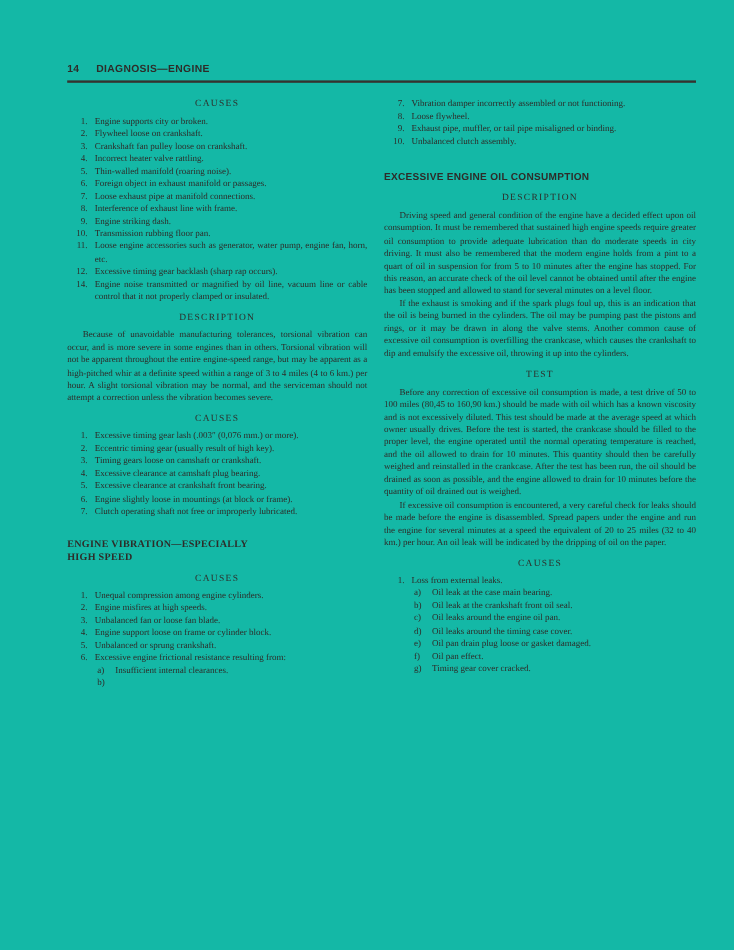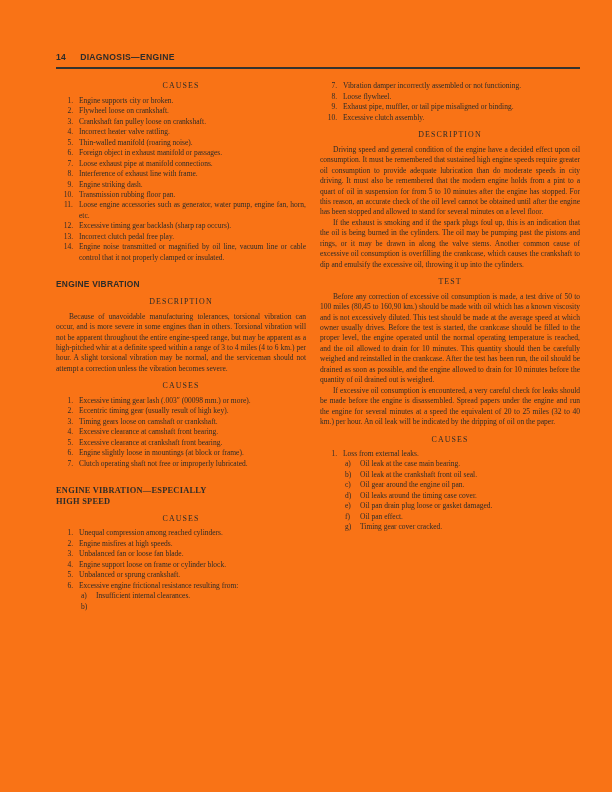--- a/index.html
+++ b/index.html
@@ -1,20 +1,20 @@
 <!DOCTYPE html>
 <html><head>
 <meta charset="utf-8">
 <style>
   html,body{margin:0;padding:0;background:#e8e6e0;}
   .page{
     position:relative;
     width:612px;height:792px;
     margin:0 auto;
-    background:#f97316;
+    background:#14b8a6;
     color:#2e2c29;
     font-family:"Liberation Serif","DejaVu Serif",serif;
     font-size:7.5px;
     line-height:10.45px;
     overflow:hidden;
   }
   .content{position:absolute;left:56px;top:52px;width:524px;}
   .pagehead{
     display:flex;align-items:baseline;
     font-family:"Liberation Sans","DejaVu Sans",sans-serif;
@@ -104,48 +104,43 @@
           </div>
         <div class="li">
             <span class="num">11.</span>
             <span class="txt">Loose engine accessories such as generator, water pump, engine fan, horn, etc.</span>
           </div>
         <div class="li">
             <span class="num">12.</span>
             <span class="txt">Excessive timing gear backlash (sharp rap occurs).</span>
           </div>
         <div class="li">
-            <span class="num">13.</span>
-            <span class="txt">Incorrect clutch pedal free play.</span>
-          </div>
-        <div class="li">
             <span class="num">14.</span>
             <span class="txt">Engine noise transmitted or magnified by oil line, vacuum line or cable control that it not properly clamped or insulated.</span>
           </div>
 
-        <div class="sechead">ENGINE VIBRATION</div>
         <div class="subhead">DESCRIPTION</div>
         <p class="para">Because of unavoidable manufacturing tolerances, torsional vibration can occur, and is more severe in some engines than in others. Torsional vibration will not be apparent throughout the entire engine-speed range, but may be apparent as a high-pitched whir at a definite speed within a range of 3 to 4 miles (4 to 6 km.) per hour. A slight torsional vibration may be normal, and the serviceman should not attempt a correction unless the vibration becomes severe.</p>
 
         <div class="subhead">CAUSES</div>
         <div class="li">
             <span class="num">1.</span>
-            <span class="txt">Excessive timing gear lash (.003″ (00098 mm.) or more).</span>
+            <span class="txt">Excessive timing gear lash (.003″ (0,076 mm.) or more).</span>
           </div>
         <div class="li">
             <span class="num">2.</span>
             <span class="txt">Eccentric timing gear (usually result of high key).</span>
           </div>
         <div class="li">
             <span class="num">3.</span>
             <span class="txt">Timing gears loose on camshaft or crankshaft.</span>
           </div>
         <div class="li">
             <span class="num">4.</span>
-            <span class="txt">Excessive clearance at camshaft front bearing.</span>
+            <span class="txt">Excessive clearance at camshaft plug bearing.</span>
           </div>
         <div class="li">
             <span class="num">5.</span>
             <span class="txt">Excessive clearance at crankshaft front bearing.</span>
           </div>
         <div class="li">
             <span class="num">6.</span>
             <span class="txt">Engine slightly loose in mountings (at block or frame).</span>
           </div>
         <div class="li">
@@ -153,21 +148,21 @@
             <span class="txt">Clutch operating shaft not free or improperly lubricated.</span>
           </div>
 
         <div class="sechead" style="margin-bottom:0;font-family:Liberation Serif, serif;">
           <div>ENGINE VIBRATION—ESPECIALLY</div>
           <div>HIGH SPEED</div>
         </div>
         <div class="subhead">CAUSES</div>
         <div class="li">
             <span class="num">1.</span>
-            <span class="txt">Unequal compression among reached cylinders.</span>
+            <span class="txt">Unequal compression among engine cylinders.</span>
           </div>
         <div class="li">
             <span class="num">2.</span>
             <span class="txt">Engine misfires at high speeds.</span>
           </div>
         <div class="li">
             <span class="num">3.</span>
             <span class="txt">Unbalanced fan or loose fan blade.</span>
           </div>
         <div class="li">
@@ -201,23 +196,24 @@
         <div class="li">
             <span class="num">8.</span>
             <span class="txt">Loose flywheel.</span>
           </div>
         <div class="li">
             <span class="num">9.</span>
             <span class="txt">Exhaust pipe, muffler, or tail pipe misaligned or binding.</span>
           </div>
         <div class="li">
             <span class="num">10.</span>
-            <span class="txt">Excessive clutch assembly.</span>
-          </div>
-
+            <span class="txt">Unbalanced clutch assembly.</span>
+          </div>
+
+        <div class="sechead" style="margin-top:19px;">EXCESSIVE ENGINE OIL CONSUMPTION</div>
         <div class="subhead">DESCRIPTION</div>
         <p class="para">Driving speed and general condition of the engine have a decided effect upon oil consumption. It must be remembered that sustained high engine speeds require greater oil consumption to provide adequate lubrication than do moderate speeds in city driving. It must also be remembered that the modern engine holds from a pint to a quart of oil in suspension for from 5 to 10 minutes after the engine has stopped. For this reason, an accurate check of the oil level cannot be obtained until after the engine has been stopped and allowed to stand for several minutes on a level floor.</p>
         <p class="para">If the exhaust is smoking and if the spark plugs foul up, this is an indication that the oil is being burned in the cylinders. The oil may be pumping past the pistons and rings, or it may be drawn in along the valve stems. Another common cause of excessive oil consumption is overfilling the crankcase, which causes the crankshaft to dip and emulsify the excessive oil, throwing it up into the cylinders.</p>
 
         <div class="subhead">TEST</div>
         <p class="para">Before any correction of excessive oil consumption is made, a test drive of 50 to 100 miles (80,45 to 160,90 km.) should be made with oil which has a known viscosity and is not excessively diluted. This test should be made at the average speed at which owner usually drives. Before the test is started, the crankcase should be filled to the proper level, the engine operated until the normal operating temperature is reached, and the oil allowed to drain for 10 minutes. This quantity should then be carefully weighed and reinstalled in the crankcase. After the test has been run, the oil should be drained as soon as possible, and the engine allowed to drain for 10 minutes before the quantity of oil drained out is weighed.</p>
         <p class="para">If excessive oil consumption is encountered, a very careful check for leaks should be made before the engine is disassembled. Spread papers under the engine and run the engine for several minutes at a speed the equivalent of 20 to 25 miles (32 to 40 km.) per hour. An oil leak will be indicated by the dripping of oil on the paper.</p>
 
         <div class="subhead">CAUSES</div>
         <div class="li">
@@ -227,21 +223,21 @@
         <div class="subli">
             <span class="num">a)</span>
             <span class="txt">Oil leak at the case main bearing.</span>
           </div>
         <div class="subli">
             <span class="num">b)</span>
             <span class="txt">Oil leak at the crankshaft front oil seal.</span>
           </div>
         <div class="subli">
             <span class="num">c)</span>
-            <span class="txt">Oil gear around the engine oil pan.</span>
+            <span class="txt">Oil leaks around the engine oil pan.</span>
           </div>
         <div class="subli">
             <span class="num">d)</span>
             <span class="txt">Oil leaks around the timing case cover.</span>
           </div>
         <div class="subli">
             <span class="num">e)</span>
             <span class="txt">Oil pan drain plug loose or gasket damaged.</span>
           </div>
         <div class="subli">

